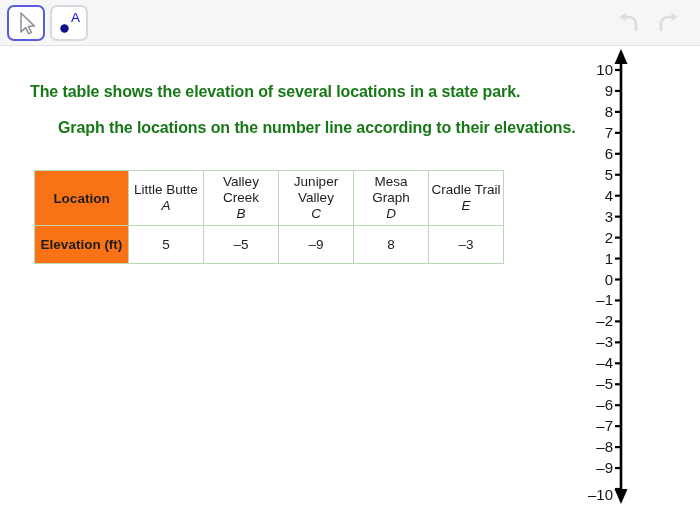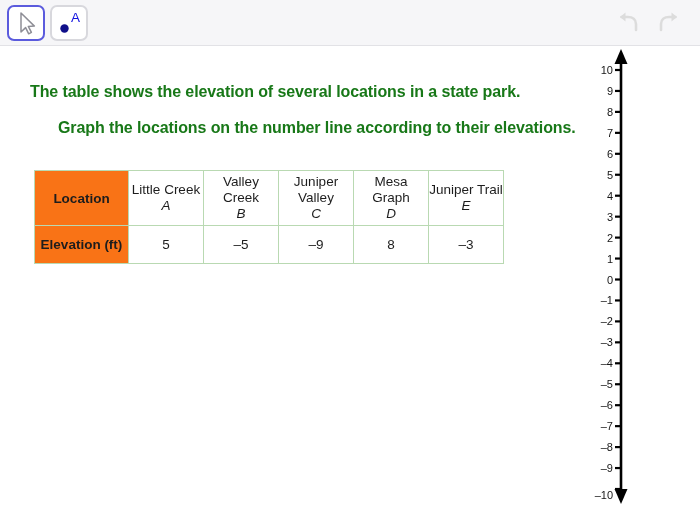--- a/index.html
+++ b/index.html
@@ -125,21 +125,21 @@
   #number-line {
     position: absolute;
     left: 560px;
     top: 0px;
     width: 140px;
     height: 461px;
   }
   .nl-tick-label {
     position: absolute;
     right: 87px;
-    font-size: 11px;
+    font-size: 15px;
     color: #161616;
     text-align: right;
     line-height: 12px;
     white-space: nowrap;
   }
 </style>
 </head>
 <body>
 
 <div id="toolbar">
@@ -175,37 +175,37 @@
 <div id="canvas">
 
   <div class="prompt-line" id="prompt-line-0">The table shows the elevation of several locations in a state park.</div>
   <div class="prompt-line" id="prompt-line-1">Graph the locations on the number line according to their elevations.</div>
 
   <table id="data-table">
     <tbody>
       <tr>
         <td class="rowhead">Location</td>
         <td class="colhead">
-          <span class="loc-name">Little Creek</span>
+          <span class="loc-name">Little Butte</span>
           <span class="loc-letter">A</span>
         </td>
         <td class="colhead">
           <span class="loc-name">Valley Creek</span>
           <span class="loc-letter">B</span>
         </td>
         <td class="colhead">
           <span class="loc-name">Juniper Valley</span>
           <span class="loc-letter">C</span>
         </td>
         <td class="colhead">
           <span class="loc-name">Mesa Graph</span>
           <span class="loc-letter">D</span>
         </td>
         <td class="colhead">
-          <span class="loc-name">Juniper Trail</span>
+          <span class="loc-name">Cradle Trail</span>
           <span class="loc-letter">E</span>
         </td>
       </tr>
       <tr>
         <td class="rowhead">Elevation (ft)</td>
         <td class="datacell">5</td>
         <td class="datacell">–5</td>
         <td class="datacell">–9</td>
         <td class="datacell">8</td>
         <td class="datacell">–3</td>

